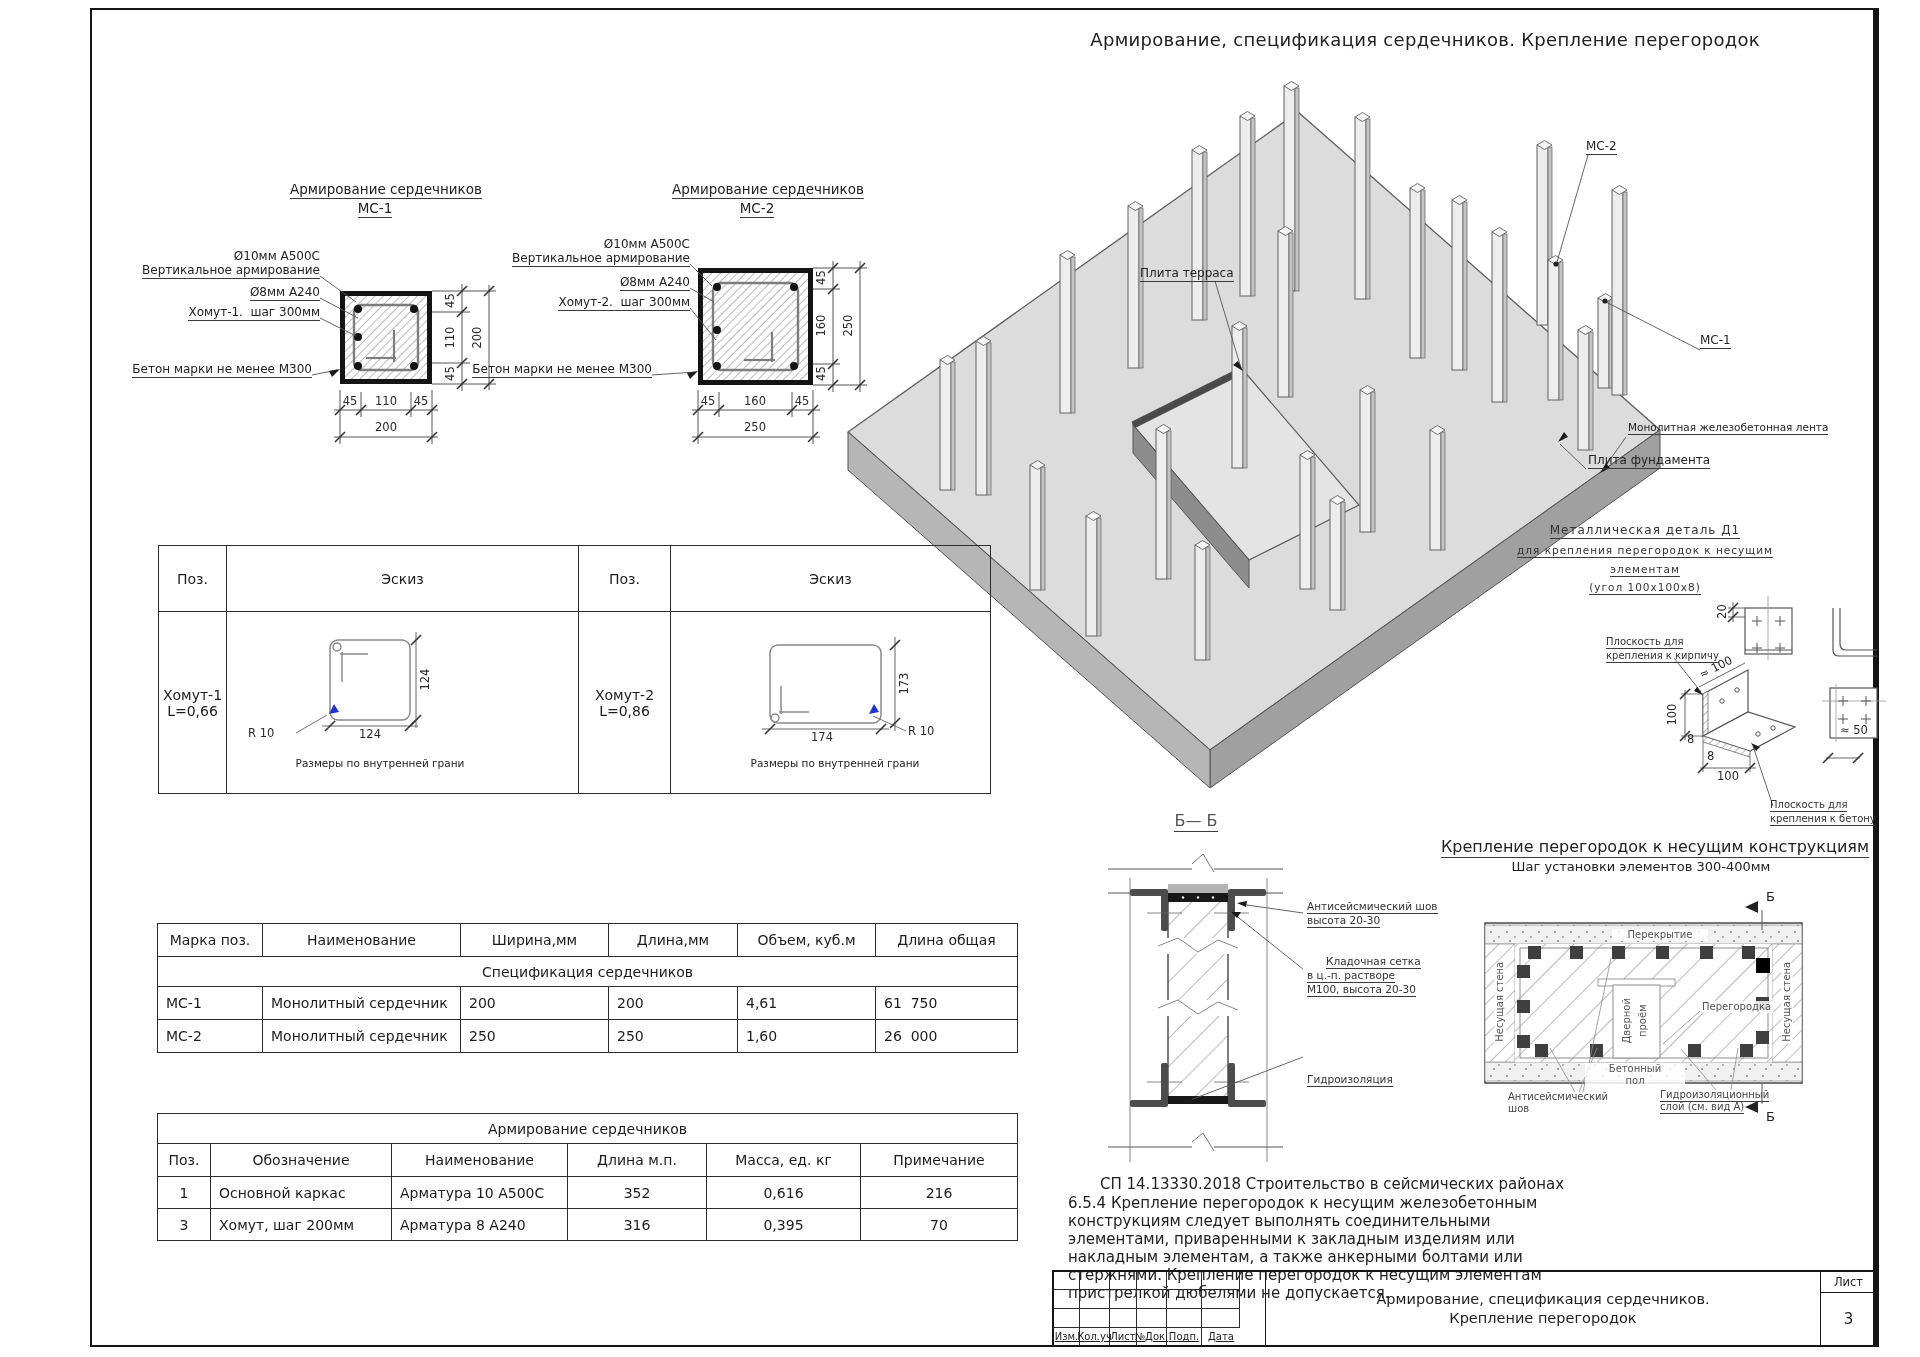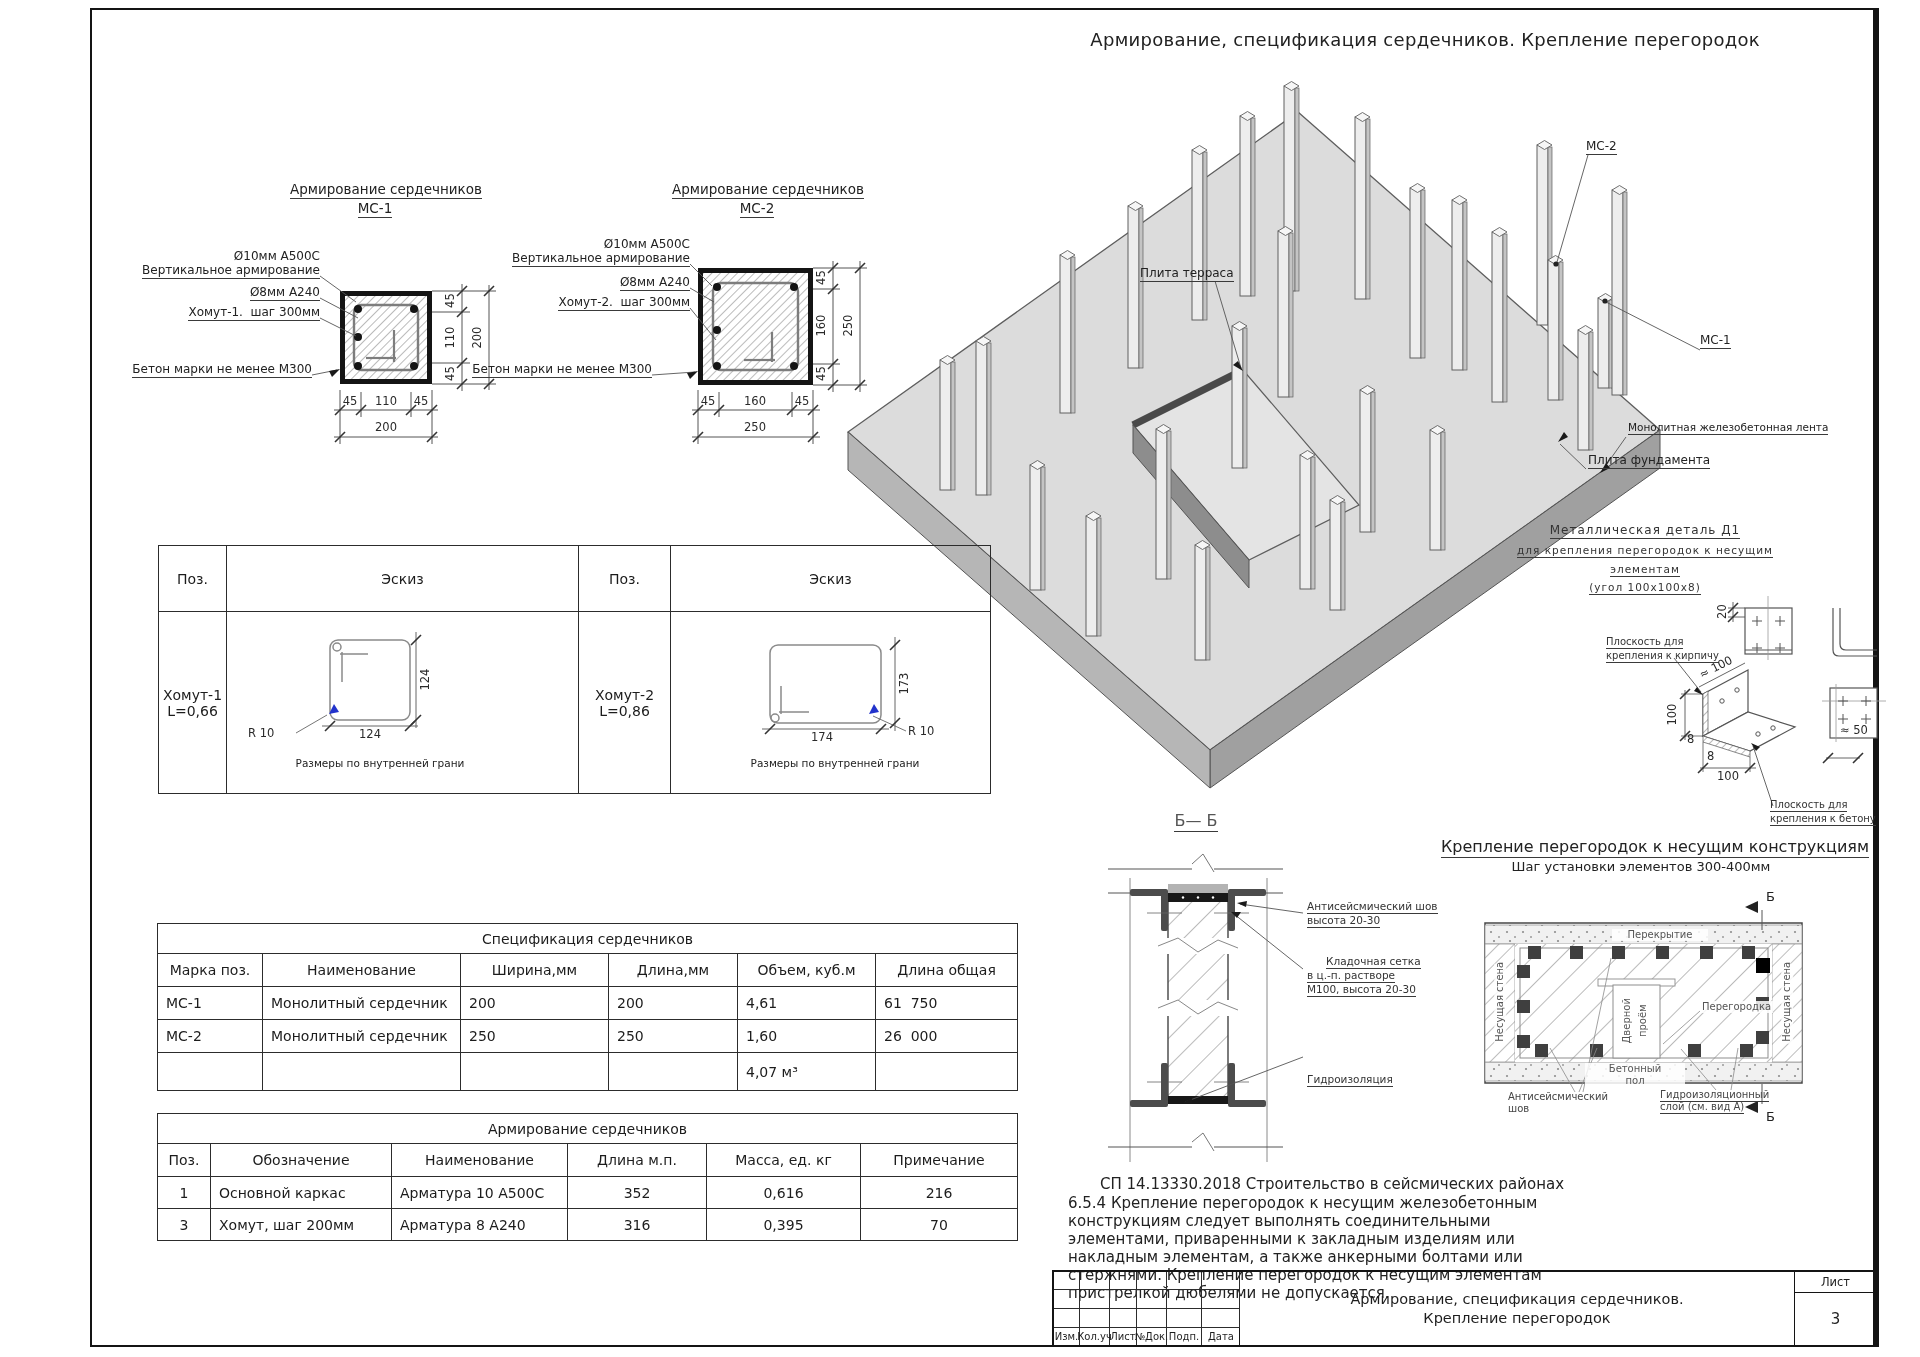--- a/index.html
+++ b/index.html
@@ -515,54 +515,46 @@
   <table class="t" style="left:157px; top:923px; width:860px;">
     <colgroup>
         <col style="width:105px">
         <col style="width:198px">
         <col style="width:148px">
         <col style="width:129px">
         <col style="width:138px">
         <col style="width:142px">
       </colgroup>
     <tbody>
-        <tr style="height:30px;">
-          <td class="c" colspan="6">Спецификация сердечников</td>
-        </tr>
-    <tr style="height:33px;">
+        <tr style="height:33px;">
       <td class="c">Марка поз.</td>
       <td class="c">Наименование</td>
       <td class="c">Ширина,мм</td>
       <td class="c">Длина,мм</td>
       <td class="c">Объем, куб.м</td>
       <td class="c">Длина общая</td>
     </tr>
+    <tr style="height:30px;">
+          <td class="c" colspan="6">Спецификация сердечников</td>
+        </tr>
     <tr style="height:33px;">
       <td>МС-1</td>
       <td>Монолитный сердечник</td>
       <td>200</td>
       <td>200</td>
       <td>4,61</td>
       <td>61  750</td>
     </tr>
     <tr style="height:33px;">
       <td>МС-2</td>
       <td>Монолитный сердечник</td>
       <td>250</td>
       <td>250</td>
       <td>1,60</td>
       <td>26  000</td>
-    </tr>
-    <tr style="height:38px;">
-      <td></td>
-          <td></td>
-      <td></td>
-          <td></td>
-      <td>4,07 м³</td>
-      <td></td>
     </tr>
   </tbody>
     </table>
 
   <table class="t" style="left:157px; top:1113px; width:860px;">
     <colgroup>
         <col style="width:53px">
         <col style="width:181px">
         <col style="width:176px">
         <col style="width:139px">
@@ -644,21 +636,21 @@
   <span class="lbl xs c bg" style="left:1585px; top:1075px; width:100px; color:#555;">пол</span>
   <span class="lbl xs" style="left:1508px; top:1091px; color:#444;">Антисейсмический</span>
   <span class="lbl xs" style="left:1508px; top:1103px; color:#444;">шов</span>
   <span class="lbl xs" style="left:1660px; top:1089px; color:#444;"><span class="u">Гидроизоляционный</span></span>
   <span class="lbl xs" style="left:1660px; top:1101px; color:#444;"><span class="u">слой (см. вид А)</span></span>
 
   <div class="lbl" style="left:1100px; top:1176px; width:530px; font-size:15px; white-space:normal;">СП 14.13330.2018 Строительство в сейсмических районах</div>
   <div class="lbl" style="left:1068px; top:1194px; width:522px; font-size:15px; line-height:18px; white-space:normal;">6.5.4 Крепление перегородок к несущим железобетонным конструкциям следует выполнять соединительными элементами, приваренными к закладным изделиям или накладным элементам, а также анкерными болтами или стержнями. Крепление перегородок к несущим элементам пристрелкой дюбелями не допускается.</div>
 
   <div class="titleblock" style="left:1052px; top:1270px; width:826px; height:77px;">
-    <div class="tb-grid" style="width:186px; grid-template-columns:26px 30px 27px 30px 35px 38px; grid-template-rows:18px 19px 19px 17px;">
+    <div class="tb-grid" style="width:212px; grid-template-columns:26px 30px 27px 30px 35px 38px; grid-template-rows:18px 19px 19px 17px;text-decoration:underline;">
       <div class="tb-cell"></div>
         <div class="tb-cell"></div>
         <div class="tb-cell"></div>
         <div class="tb-cell"></div>
         <div class="tb-cell"></div>
         <div class="tb-cell"></div>
       <div class="tb-cell"></div>
         <div class="tb-cell"></div>
         <div class="tb-cell"></div>
         <div class="tb-cell"></div>

